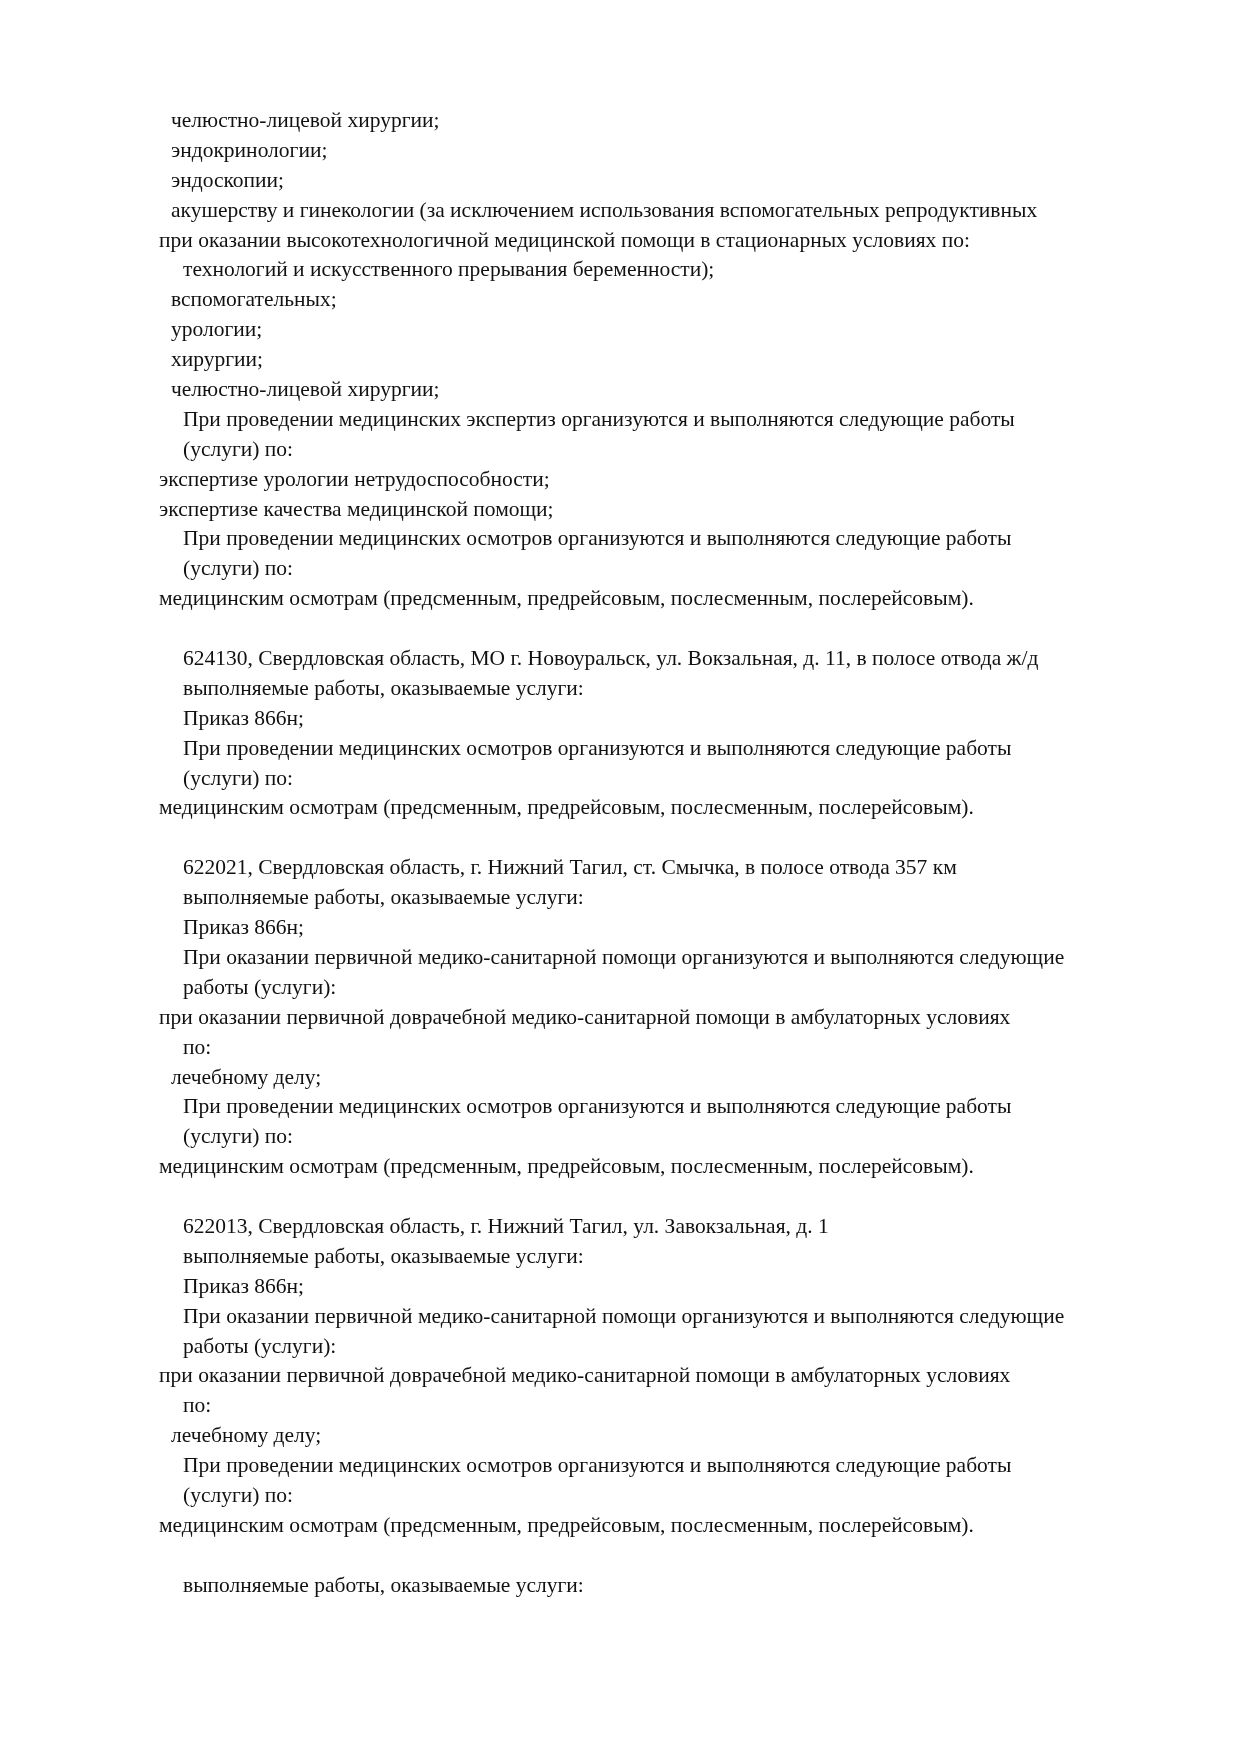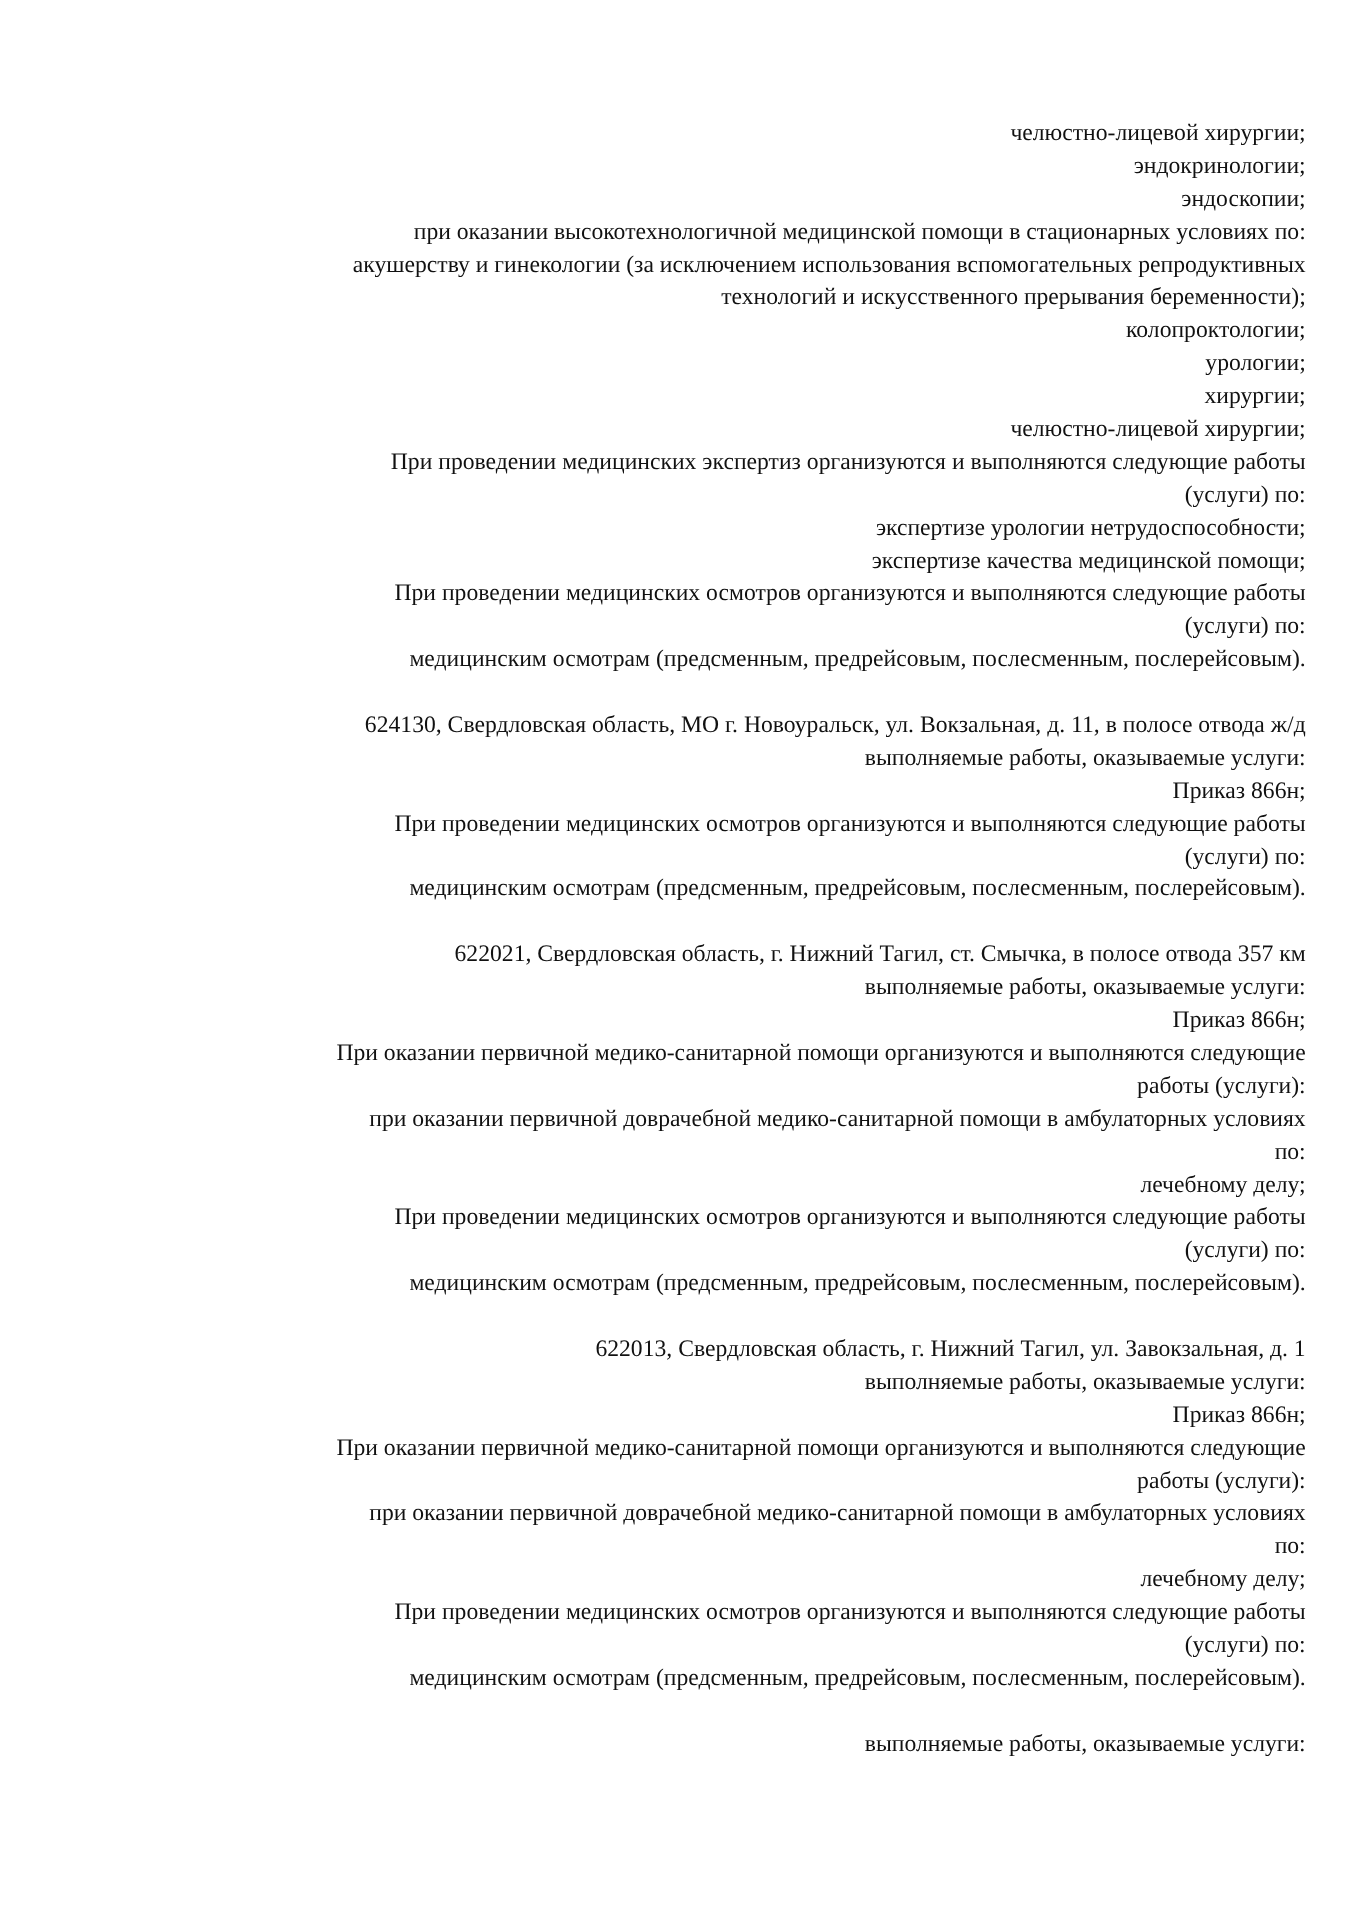--- a/index.html
+++ b/index.html
@@ -1,36 +1,36 @@
 <!DOCTYPE html>
 <html><head>
 <meta charset="utf-8">
 <style>
   html, body { margin: 0; padding: 0; background: #ffffff; }
   body { width: 1240px; height: 1754px; position: relative; overflow: hidden;
          font-family: "Liberation Serif", serif; color: #111; }
   .page { position: absolute; left: 147px; top: 106px; width: 1040px; }
-  .line { font-size: 21.5px; line-height: 29.9px; height: 29.9px; white-space: nowrap; text-align: right; }
+  .line { font-size: 21.5px; line-height: 29.9px; height: 29.9px; white-space: nowrap; }
   .i0 { padding-left: 0; margin-left: 36px; }
   .i1 { padding-left: 12px; }
   .i2 { padding-left: 24px; }
   .gap { height: 29.9px; }
 </style>
 </head>
 <body>
 
 <div class="page" id="page">
     <div>
       <div class="line i2">челюстно-лицевой хирургии;</div>
       <div class="line i2">эндокринологии;</div>
       <div class="line i2">эндоскопии;</div>
+      <div class="line i2">акушерству и гинекологии (за исключением использования вспомогательных репродуктивных</div>
       <div class="line i1">при оказании высокотехнологичной медицинской помощи в стационарных условиях по:</div>
-      <div class="line i2">акушерству и гинекологии (за исключением использования вспомогательных репродуктивных</div>
       <div class="line i0">технологий и искусственного прерывания беременности);</div>
-      <div class="line i2">колопроктологии;</div>
+      <div class="line i2">вспомогательных;</div>
       <div class="line i2">урологии;</div>
       <div class="line i2">хирургии;</div>
       <div class="line i2">челюстно-лицевой хирургии;</div>
       <div class="line i0">При проведении медицинских экспертиз организуются и выполняются следующие работы</div>
       <div class="line i0">(услуги) по:</div>
       <div class="line i1">экспертизе урологии нетрудоспособности;</div>
       <div class="line i1">экспертизе качества медицинской помощи;</div>
       <div class="line i0">При проведении медицинских осмотров организуются и выполняются следующие работы</div>
       <div class="line i0">(услуги) по:</div>
       <div class="line i1">медицинским осмотрам (предсменным, предрейсовым, послесменным, послерейсовым).</div>

